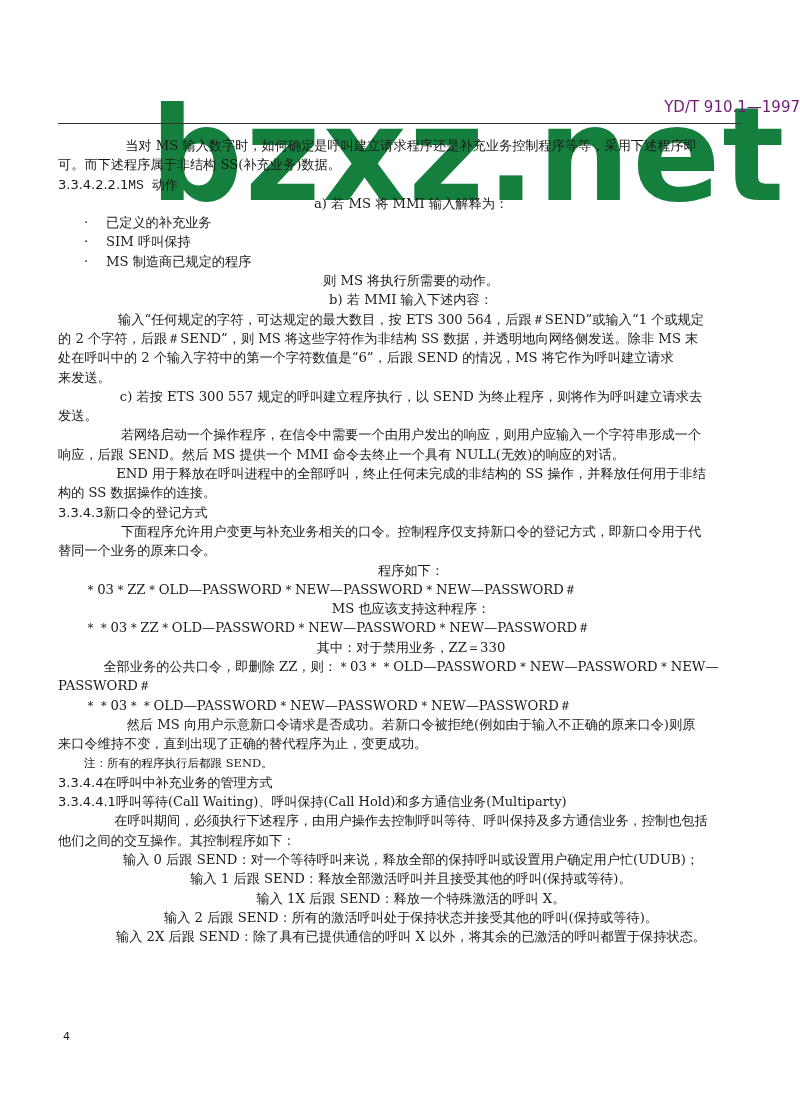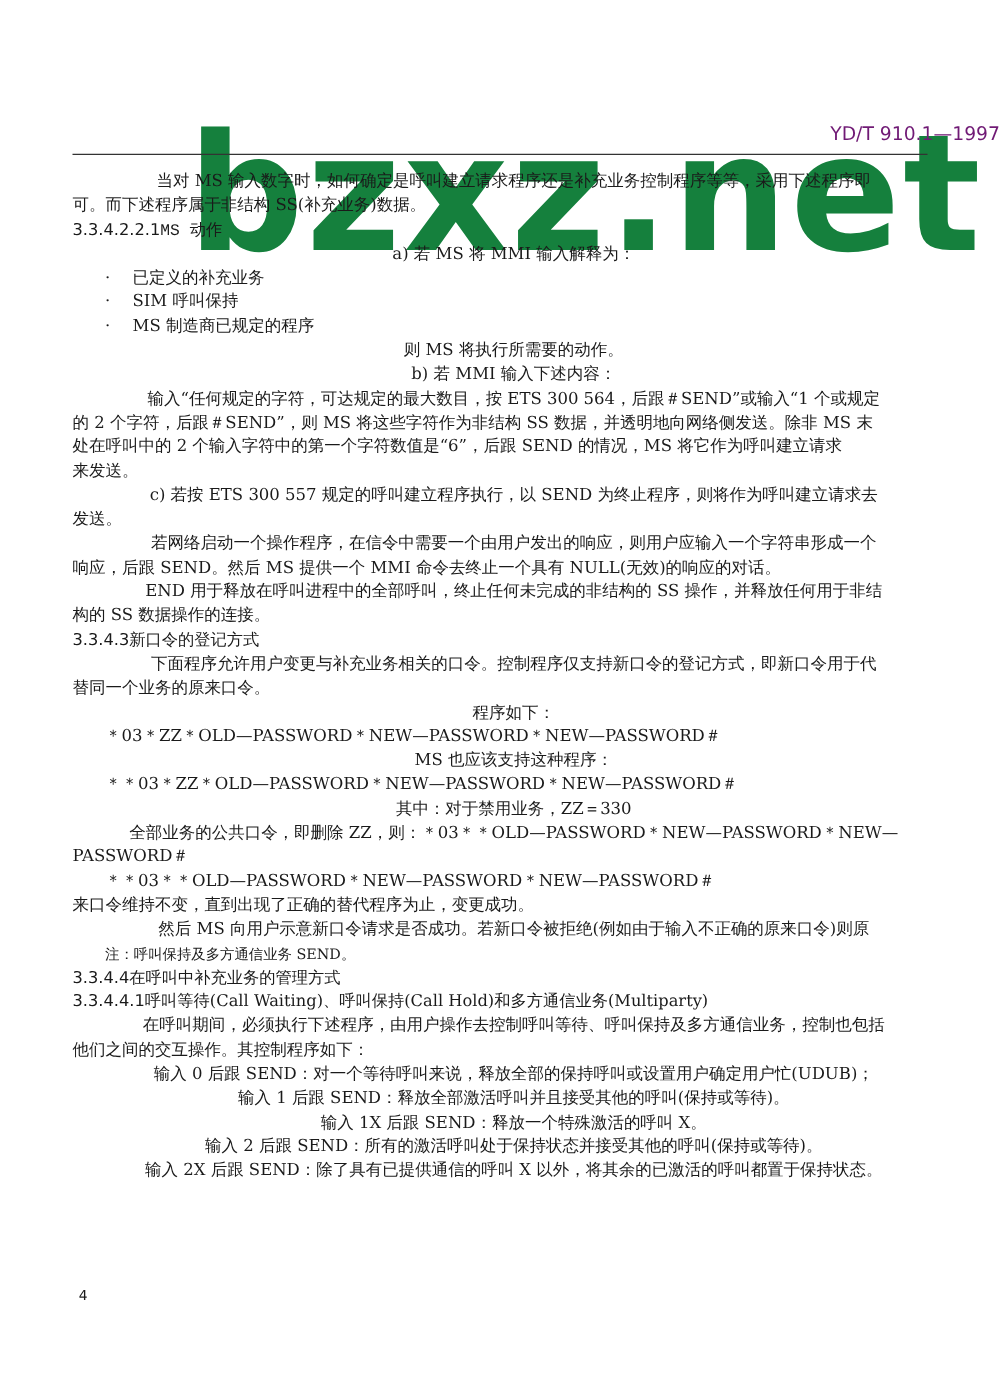--- a/index.html
+++ b/index.html
@@ -70,23 +70,23 @@
     <div class="line ind">下面程序允许用户变更与补充业务相关的口令。控制程序仅支持新口令的登记方式，即新口令用于代</div>
     <div class="line">替同一个业务的原来口令。</div>
     <div class="line ind">程序如下：</div>
     <div class="line code">＊03＊ZZ＊OLD—PASSWORD＊NEW—PASSWORD＊NEW—PASSWORD＃</div>
     <div class="line ind">MS 也应该支持这种程序：</div>
     <div class="line code">＊＊03＊ZZ＊OLD—PASSWORD＊NEW—PASSWORD＊NEW—PASSWORD＃</div>
     <div class="line ind">其中：对于禁用业务，ZZ＝330</div>
     <div class="line ind">全部业务的公共口令，即删除 ZZ，则：＊03＊＊OLD—PASSWORD＊NEW—PASSWORD＊NEW—</div>
     <div class="line">PASSWORD＃</div>
     <div class="line code">＊＊03＊＊OLD—PASSWORD＊NEW—PASSWORD＊NEW—PASSWORD＃</div>
+    <div class="line ind">然后 MS 向用户示意新口令请求是否成功。若新口令被拒绝(例如由于输入不正确的原来口令)则原</div>
     <div class="line">来口令维持不变，直到出现了正确的替代程序为止，变更成功。</div>
-    <div class="line ind">然后 MS 向用户示意新口令请求是否成功。若新口令被拒绝(例如由于输入不正确的原来口令)则原</div>
-    <div class="line note">注：呼叫保持及多方通信业务 SEND。</div>
+    <div class="line note">注：所有的程序执行后都跟 SEND。</div>
 
     <div class="line h">
       <span class="num">3.3.4.4</span><span style="font-family:'DejaVu Serif',serif;">在呼叫中补充业务的管理方式</span>
     </div>
     <div class="line h">
       <span class="num">3.3.4.4.1</span><span style="font-family:'DejaVu Serif',serif;">呼叫等待(Call Waiting)、呼叫保持(Call Hold)和多方通信业务(Multiparty)</span>
     </div>
     <div class="line ind">在呼叫期间，必须执行下述程序，由用户操作去控制呼叫等待、呼叫保持及多方通信业务，控制也包括</div>
     <div class="line">他们之间的交互操作。其控制程序如下：</div>
     <div class="line ind">输入 0 后跟 SEND：对一个等待呼叫来说，释放全部的保持呼叫或设置用户确定用户忙(UDUB)；</div>

